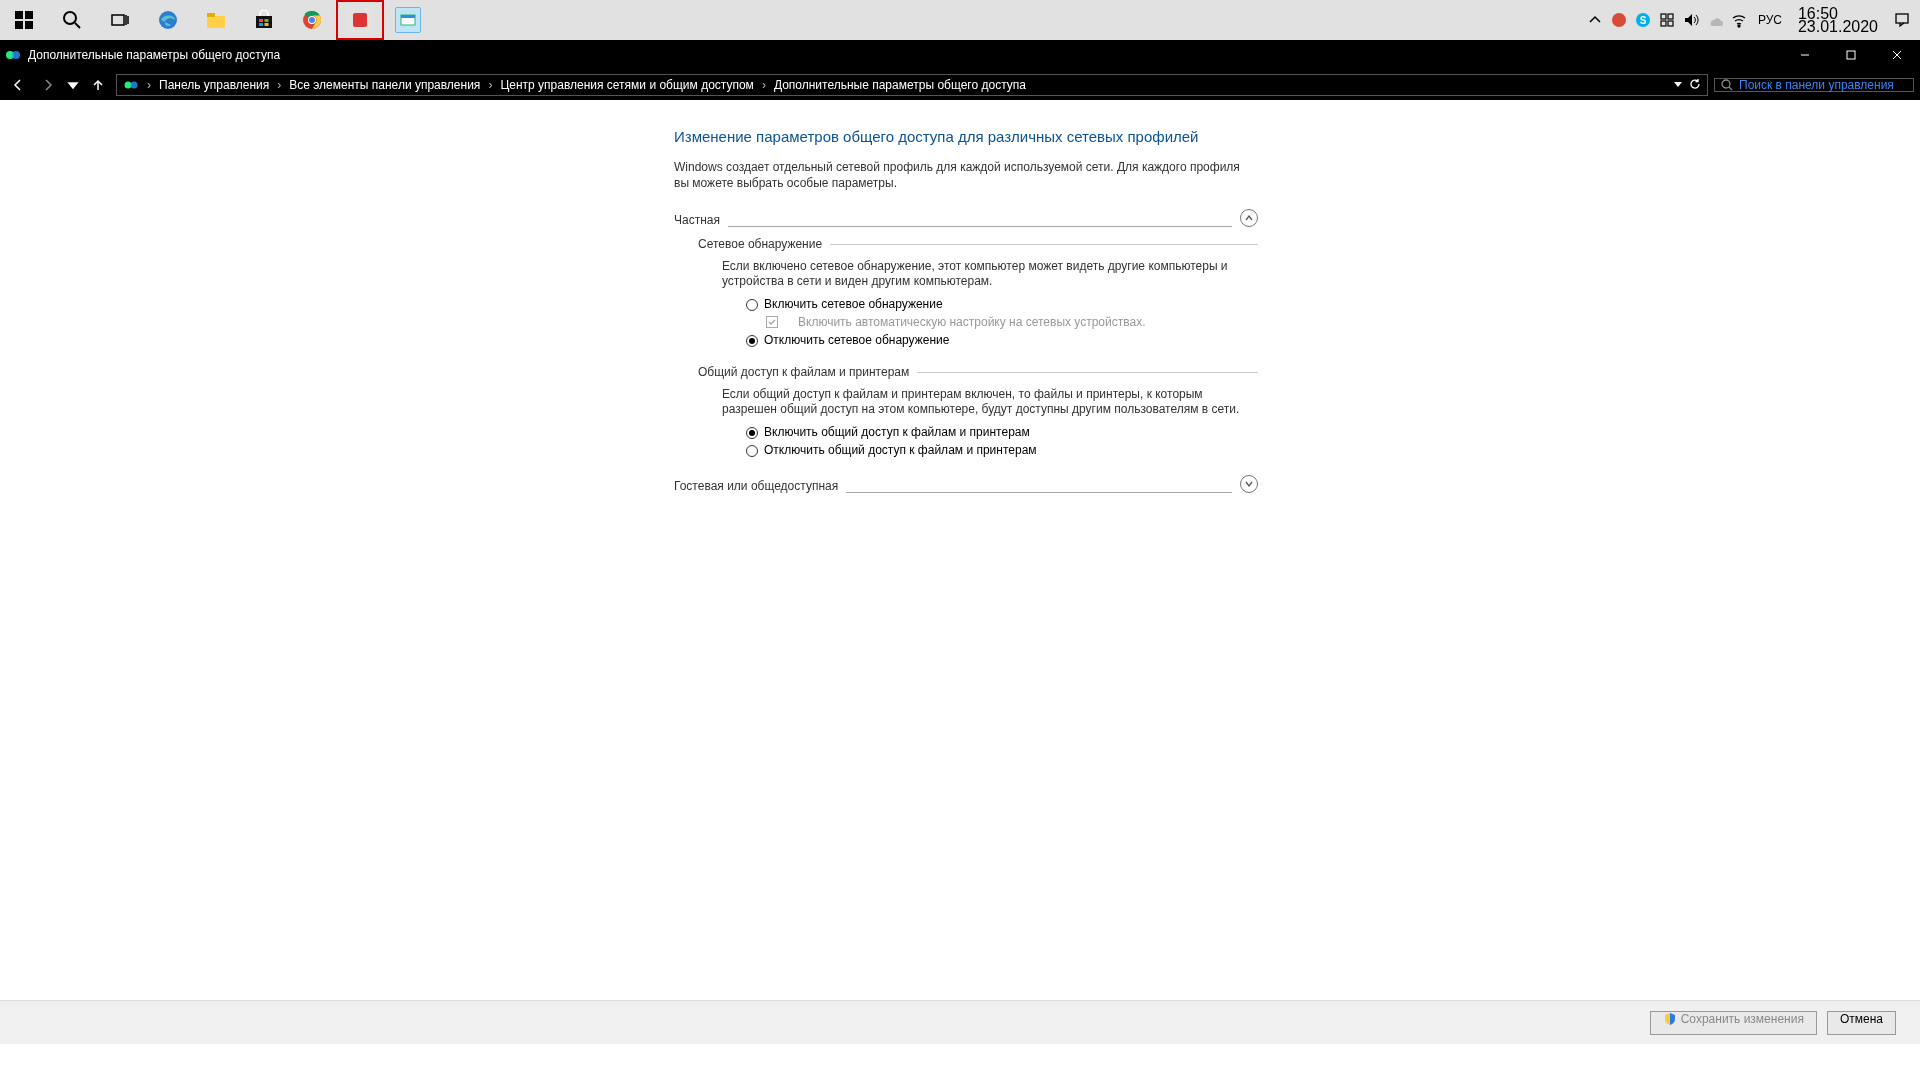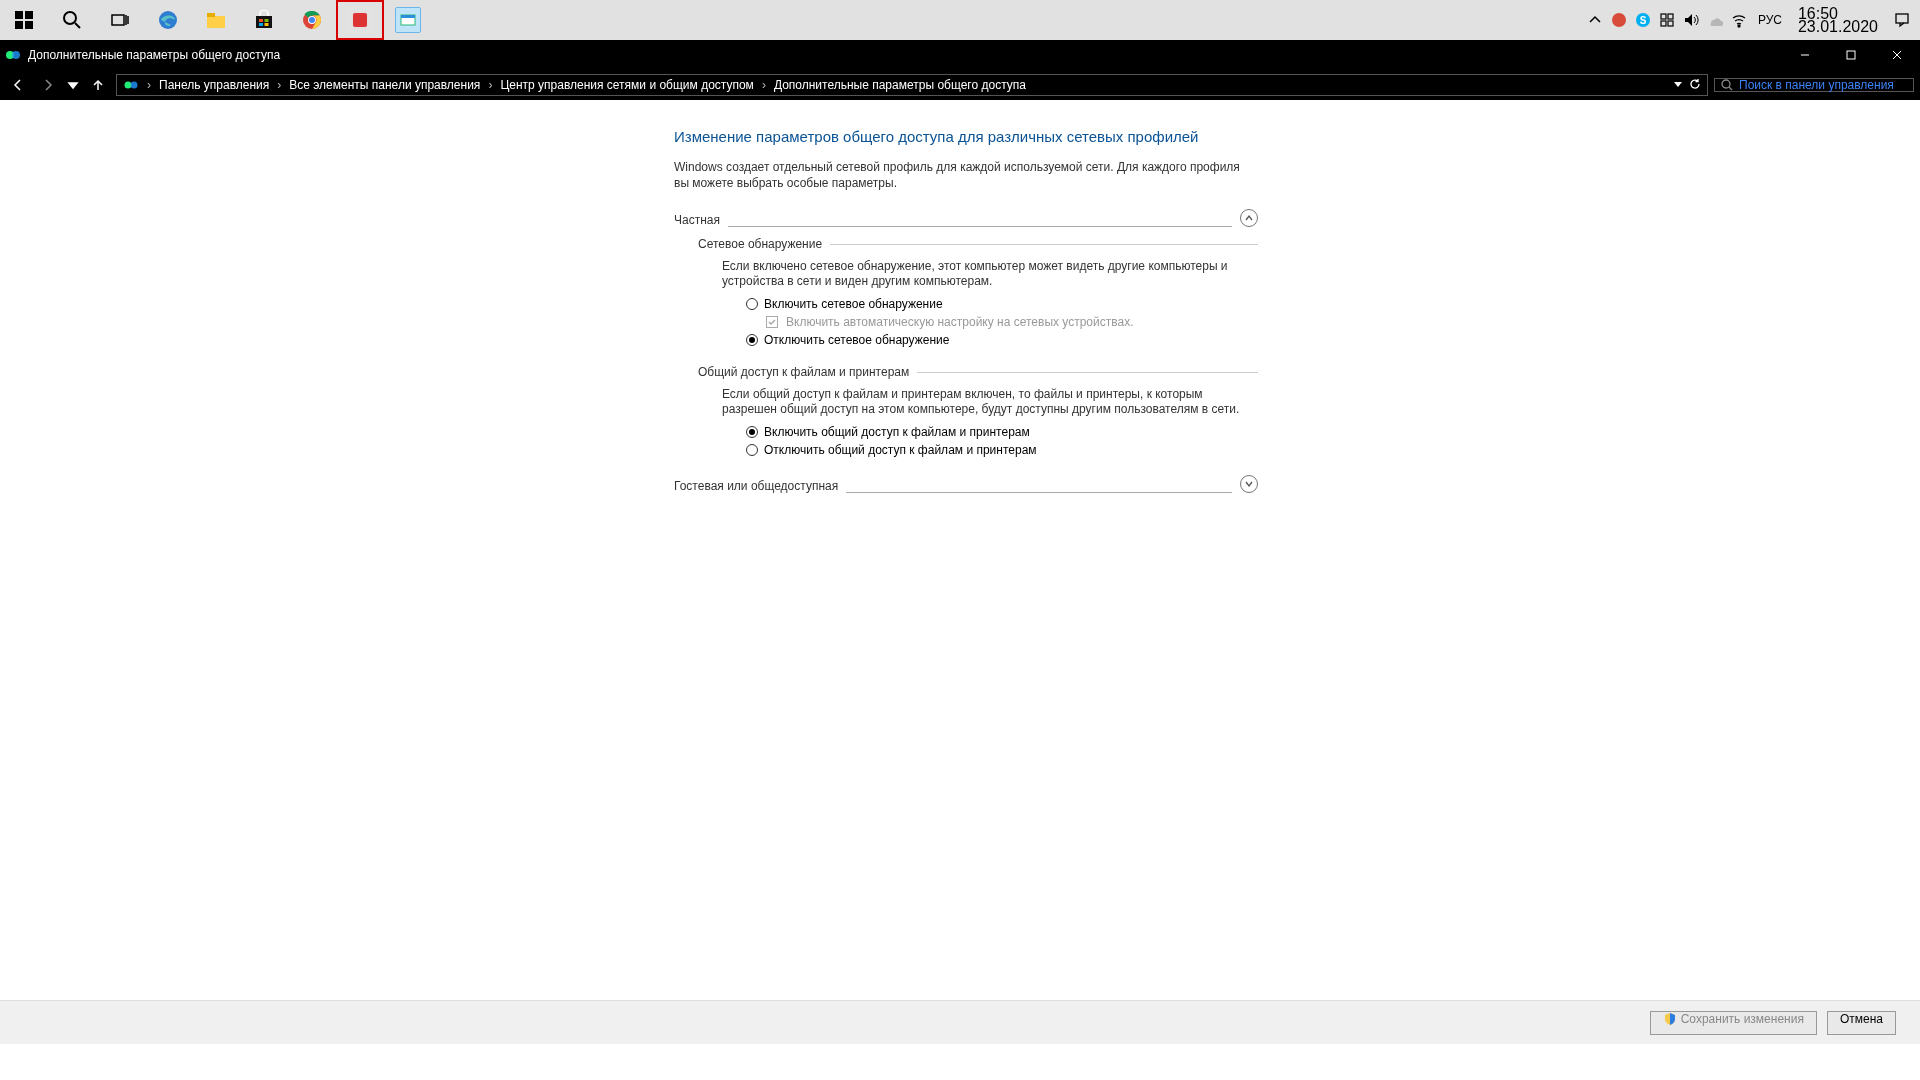--- a/index.html
+++ b/index.html
@@ -49,24 +49,24 @@
 .accordion .line{ flex:1; height:1px; background:#aaa; margin:0 8px;}
 .accordion .chev{ width:18px; height:18px; border:1px solid #777; border-radius:50%; display:flex; align-items:center; justify-content:center;}
 .accordion .chev svg{width:10px;height:10px;}
 
 .sub-accordion{ display:flex; align-items:center; font-size:12px; color:#333; margin:10px 0 8px 24px;}
 .sub-accordion .line{ flex:1; height:1px; background:#ccc; margin-left:8px;}
 
 .sub-desc{ margin:4px 0 8px 48px; font-size:12px; color:#333; line-height:15px;}
 
 .opts{ margin-left:72px; display:flex; flex-direction:column; gap:4px; font-size:12px;}
-.radio-row{ display:flex; align-items:center; gap:6px;}
+.radio-row{ display:flex; align-items:flex-end; gap:6px;}
 .radio{ width:12px; height:12px; border:1px solid #333; border-radius:50%; display:flex; align-items:center; justify-content:center; flex-shrink:0;}
 .radio .dot{ width:6px; height:6px; background:#000; border-radius:50%;}
-.check-row{ display:flex; align-items:center; gap:8px; margin-left:20px; color:#999;}
+.check-row{ display:flex; align-items:center; gap:20px; margin-left:20px; color:#999;}
 .checkbox{ width:12px; height:12px; border:1px solid #aaa; display:flex; align-items:center; justify-content:center; flex-shrink:0;}
 .checkbox svg{width:10px;height:10px;}
 
 
 .footer{ position:absolute; bottom:36px; left:0; right:0; height:44px; background:#f0f0f0; border-top:1px solid #ddd; display:flex; align-items:center; justify-content:flex-end; padding-right:24px; gap:10px;}
 .btn{ height:24px; border:1px solid #999; background:#e9e9e9; font-size:12px; padding:0 12px; display:flex; gap:4px;}
 .btn.disabled{ color:#888;}
 .shield{width:14px;height:14px;}
 
 

